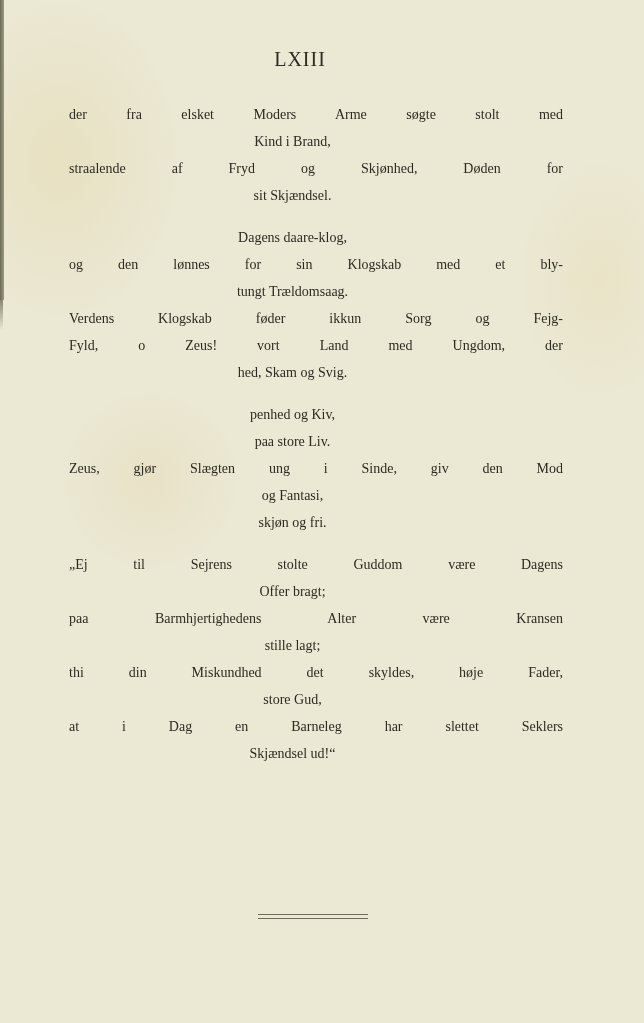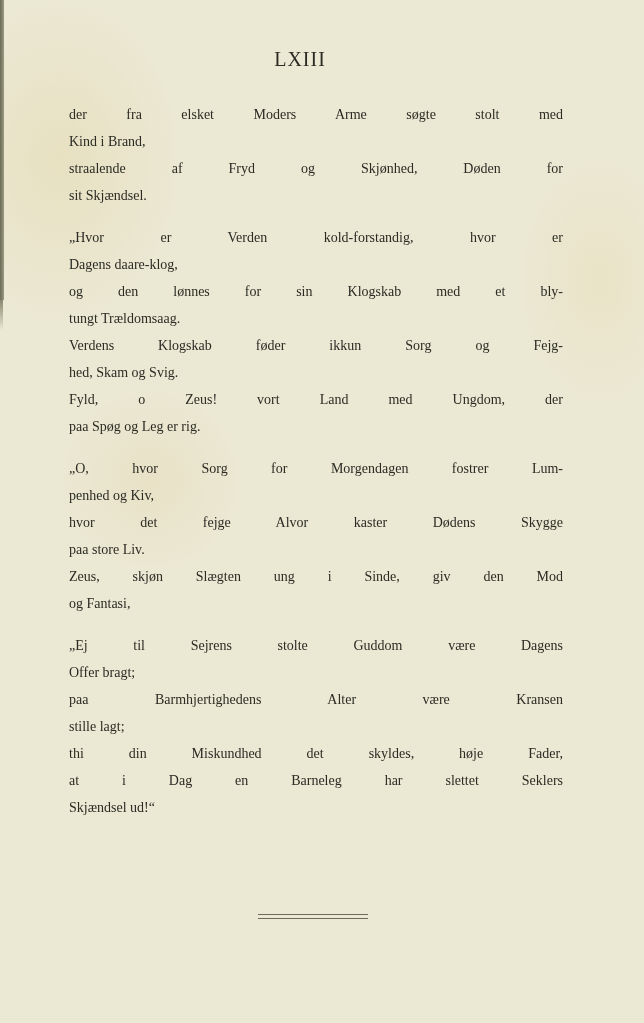--- a/index.html
+++ b/index.html
@@ -60,21 +60,21 @@
       height: 27px;
       line-height: 27px;
       font-size: 14px;
       white-space: nowrap;
     }
     .line.main {
       text-align: justify;
       text-align-last: justify;
     }
     .line.cont {
-      text-align: left;
+      text-align: center;
       padding-right: 47px;
     }
     .rule {
       position: absolute;
       left: 258px;
       top: 914px;
       width: 110px;
       height: 5px;
       border-top: 1.5px solid #6d6b5c;
       border-bottom: 1.5px solid #6d6b5c;
@@ -93,44 +93,42 @@
 <div class="poem">
 
   <div class="stanza">
     <div class="line main">der fra elsket Moders Arme søgte stolt med</div>
     <div class="line cont">Kind i Brand,</div>
     <div class="line main">straalende af Fryd og Skjønhed, Døden for</div>
     <div class="line cont">sit Skjændsel.</div>
   </div>
 
   <div class="stanza">
-    <div class="line main">„Hvor er Verden kold-forstandig, hvor er</div>
     <div class="line cont">Dagens daare-klog,</div>
     <div class="line main">og den lønnes for sin Klogskab med et bly-</div>
     <div class="line cont">tungt Trældomsaag.</div>
     <div class="line main">Verdens Klogskab føder ikkun Sorg og Fejg-</div>
+    <div class="line main">Fyld, o Zeus! vort Land med Ungdom, der</div>
     <div class="line cont">hed, Skam og Svig.</div>
-    <div class="line main">Fyld, o Zeus! vort Land med Ungdom, der</div>
-    <div class="line cont">paa Spøg og Leg er rig.</div>
   </div>
 
   <div class="stanza">
-    <div class="line main">„O, hvor Sorg for Morgendagen fostrer Lum-</div>
     <div class="line cont">penhed og Kiv,</div>
-    <div class="line main">hvor det fejge Alvor kaster Dødens Skygge</div>
     <div class="line cont">paa store Liv.</div>
-    <div class="line main">Zeus, skjøn Slægten ung i Sinde, giv den Mod</div>
+    <div class="line main">Zeus, gjør Slægten ung i Sinde, giv den Mod</div>
     <div class="line cont">og Fantasi,</div>
+    <div class="line cont">skjøn og fri.</div>
   </div>
 
   <div class="stanza">
     <div class="line main">„Ej til Sejrens stolte Guddom være Dagens</div>
     <div class="line cont">Offer bragt;</div>
     <div class="line main">paa Barmhjertighedens Alter være Kransen</div>
     <div class="line cont">stille lagt;</div>
     <div class="line main">thi din Miskundhed det skyldes, høje Fader,</div>
+    <div class="line cont">store Gud,</div>
     <div class="line main">at i Dag en Barneleg har slettet Seklers</div>
     <div class="line cont">Skjændsel ud!“</div>
   </div>
 
 </div>
 
 <div class="rule"></div>
 
 </body></html>

